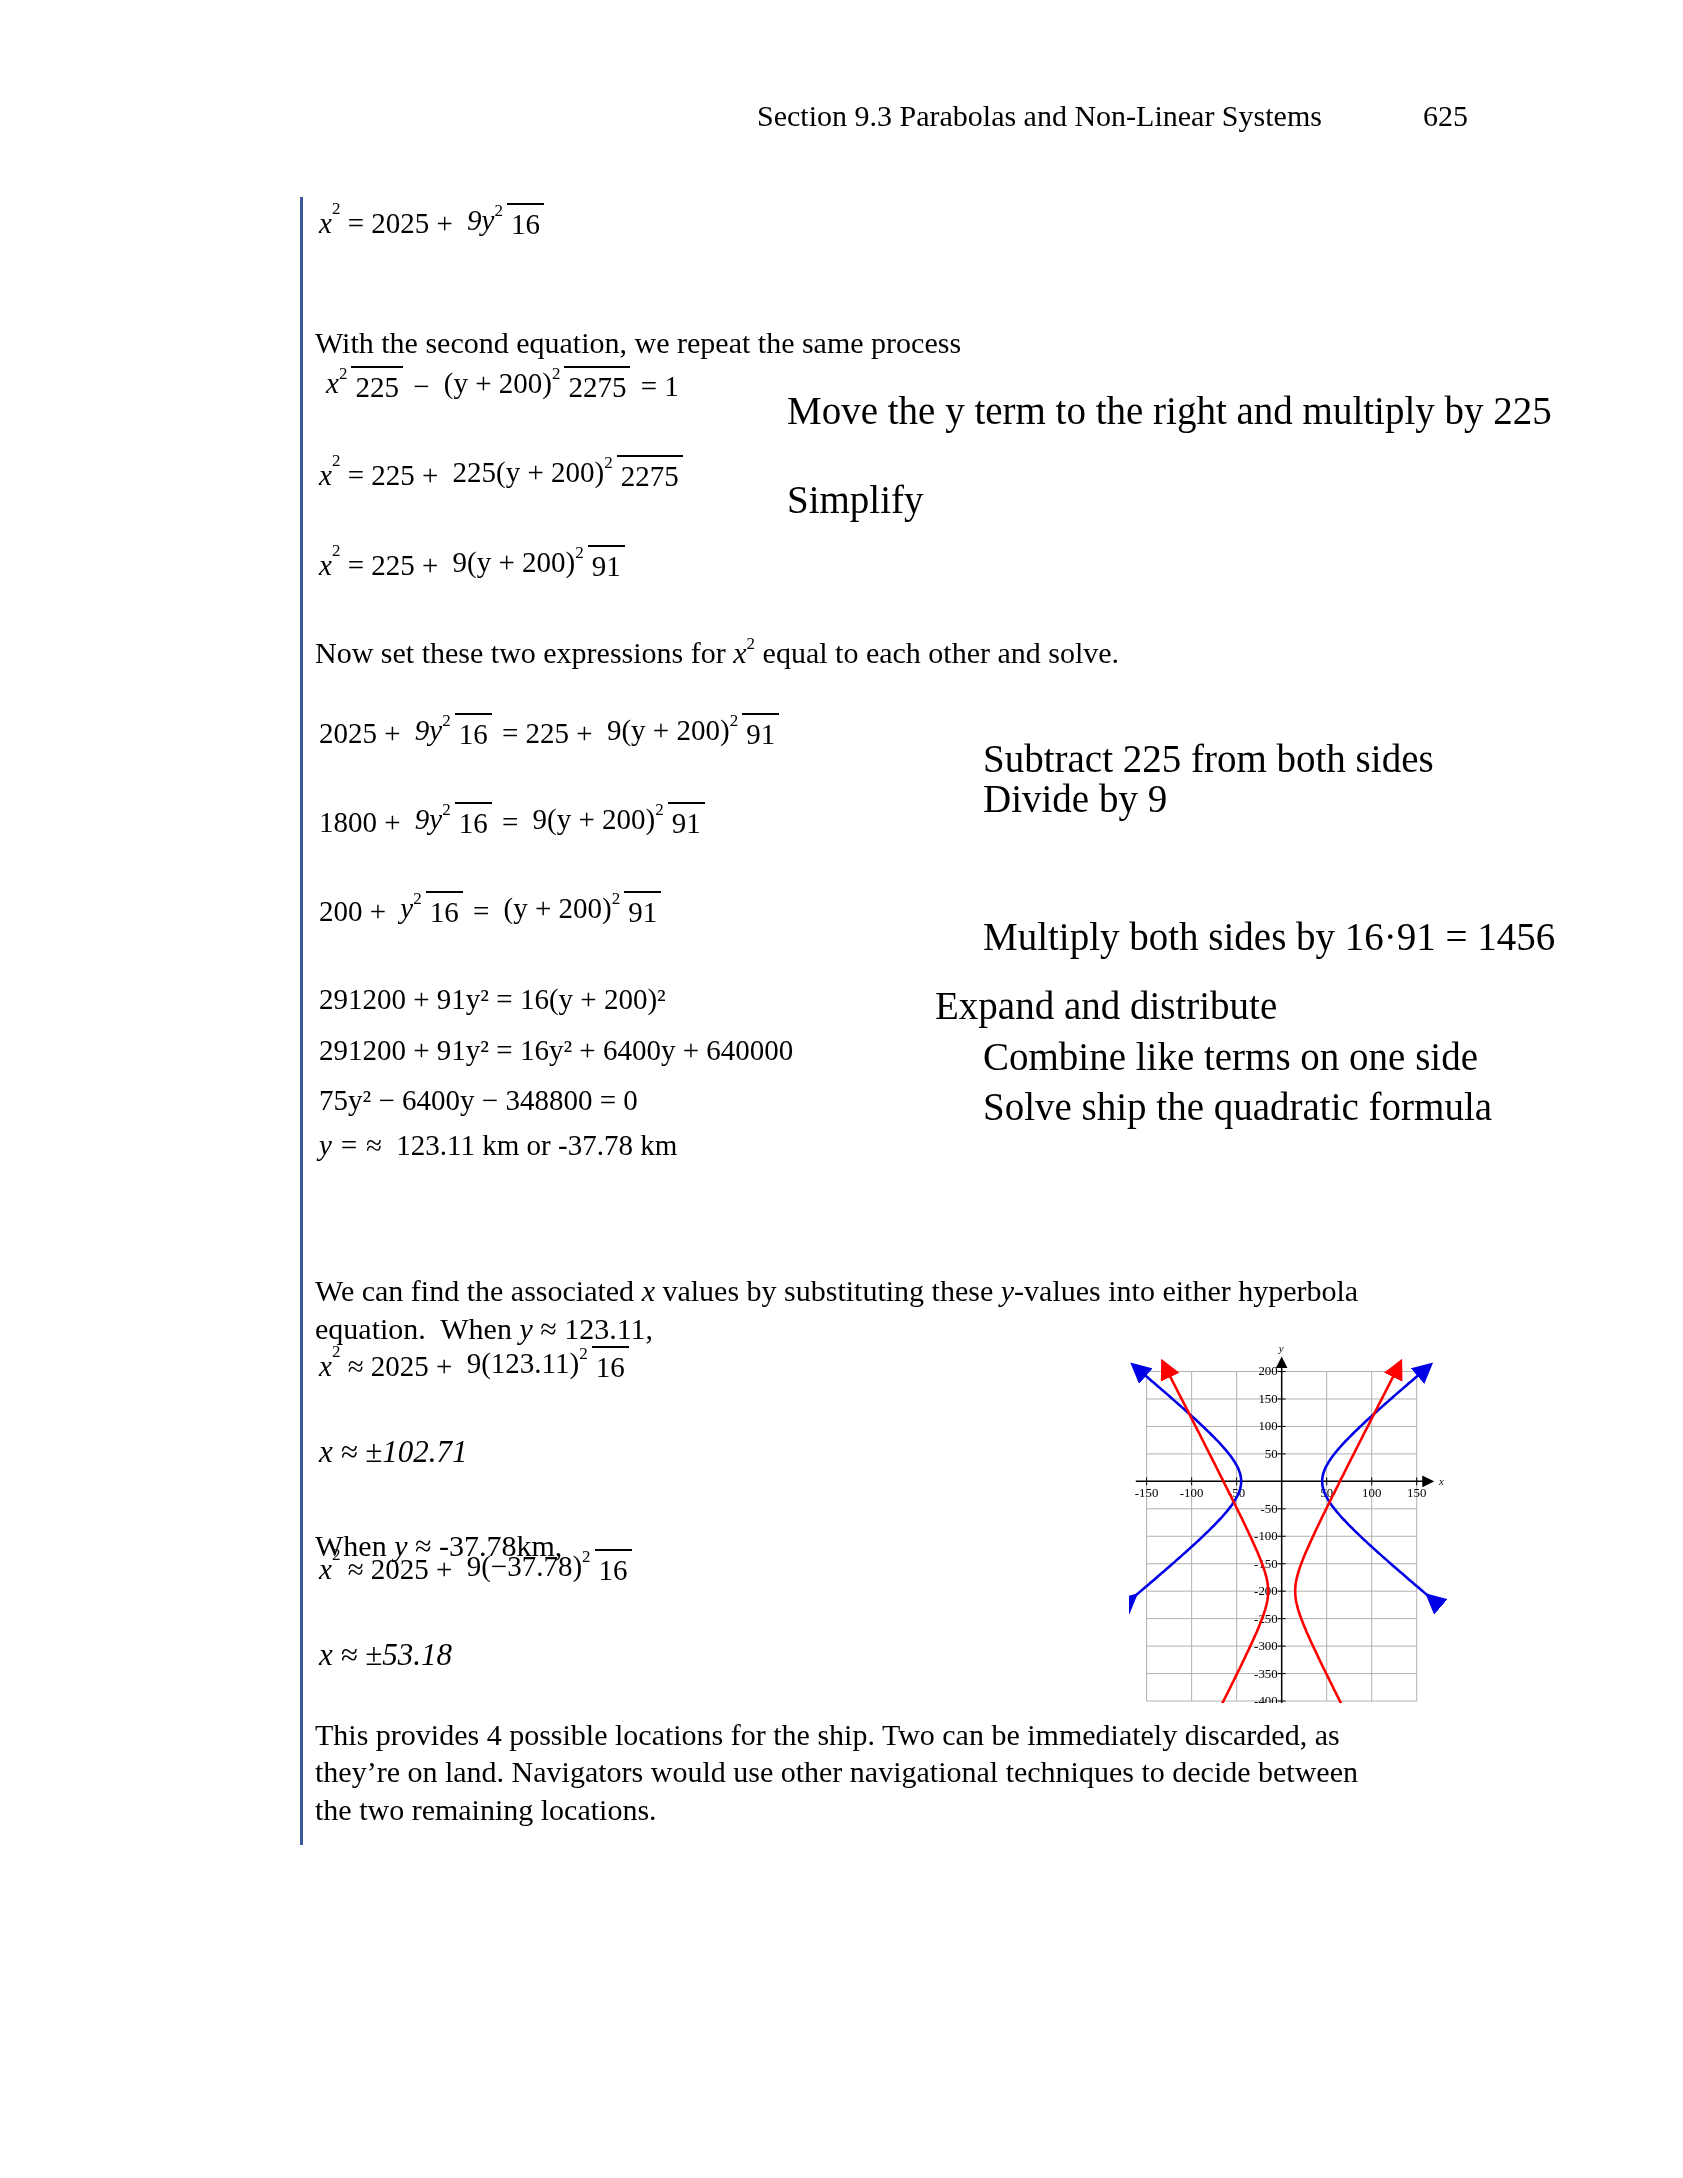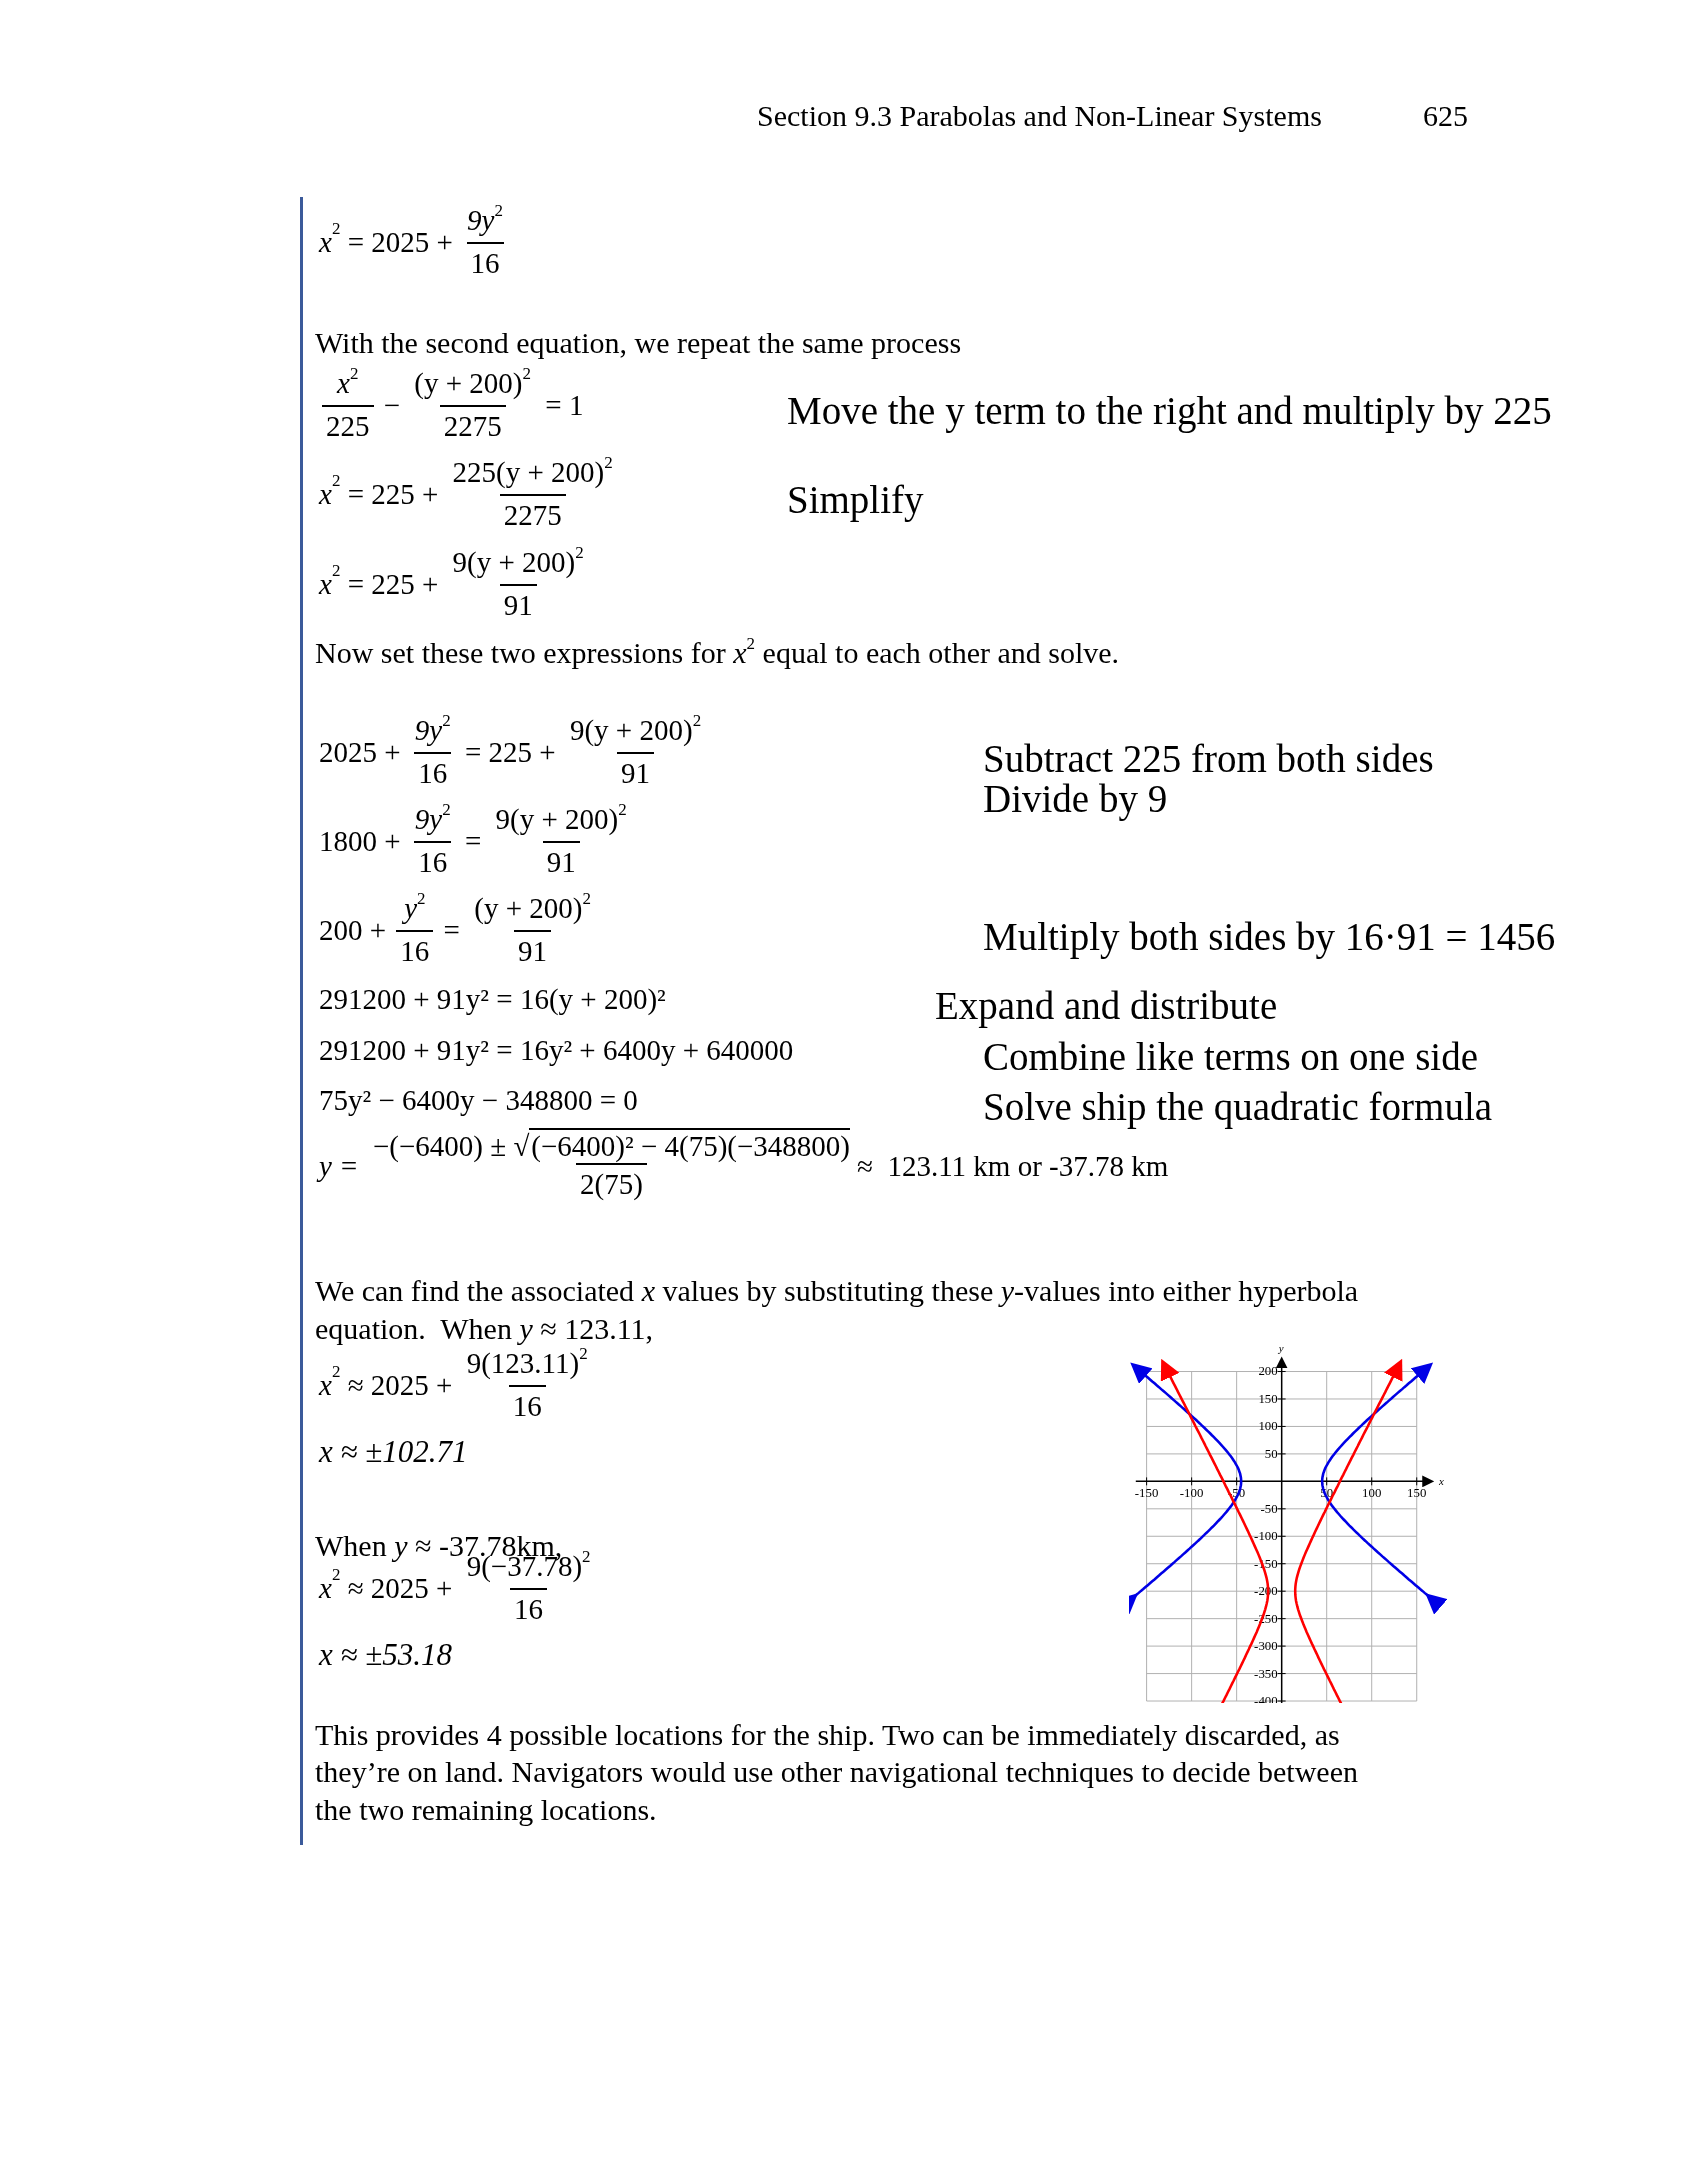--- a/index.html
+++ b/index.html
@@ -4,21 +4,21 @@
 <style>
   html, body { margin:0; padding:0; background:#ffffff; }
   body { width:1683px; height:2178px; position:relative; overflow:hidden;
          font-family:"Liberation Serif","DejaVu Serif",serif; color:#000; }
   .abs { position:absolute; white-space:nowrap; }
   .hdr { font-size:30px; }
   .txt { font-size:30px; line-height:38px; }
   .math { font-size:29px; font-family:"Liberation Serif",serif; }
   .i { font-style:italic; }
   sup { font-size:17px; vertical-align:0; position:relative; top:-14px; }
-  .frac { display:inline-flex; flex-direction:column; align-items:center; vertical-align:middle; margin:0 3px; }
+  .frac { display:inline-flex; flex-direction:row; vertical-align:middle; margin:0 3px; }
   .frac .num { padding:0 4px; line-height:34px; }
   .frac .den { border-top:2px solid #000; padding:0 4px; line-height:38px; }
   .row { display:flex; align-items:center; }
   .vbar { position:absolute; left:300px; top:197px; width:3px; height:1648px; background:#3b5a9a; }
   .note { font-size:39px;text-align:right; }
   .sqrt { border-top:2px solid #000; padding-left:2px; }
   .graph { position:absolute; left:1129px; top:1327px; }
   .graph text { font-family:"Liberation Serif",serif; }
 </style>
 </head>
@@ -125,24 +125,20 @@
 
 <div class="abs math" style="left:319px; top:983px;">291200 + 91y² = 16(y + 200)²</div>
 <div class="abs note" style="left:935px; top:983px;">Expand and distribute</div>
 <div class="abs math" style="left:319px; top:1034px;">291200 + 91y² = 16y² + 6400y + 640000</div>
 <div class="abs note" style="left:983px; top:1034px;">Combine like terms on one side</div>
 <div class="abs math" style="left:319px; top:1084px;">75y² − 6400y − 348800 = 0</div>
 <div class="abs note" style="left:983px; top:1084px;">Solve ship the quadratic formula</div>
 
 <div class="abs math row" style="left:319px; top:1129px;">
   <span class="i" style="white-space:pre">y = </span>
-  <span class="frac">
-    <span class="num"><span style="white-space:pre">−(−6400) ± </span><span>√</span><span class="sqrt">(−6400)² − 4(75)(−348800)</span></span>
-    <span class="den">2(75)</span>
-  </span>
   <span style="white-space:pre; ">≈  123.11 km or -37.78 km</span>
 </div>
 
 <div class="abs txt" style="left:315px; top:1272px;">
   <span style="white-space:pre">We can find the associated </span><span class="i">x</span><span style="white-space:pre"> values by substituting these </span><span class="i">y</span><span>-values into either hyperbola</span>
 </div>
 <div class="abs txt" style="left:315px; top:1310px;">
   <span style="white-space:pre">equation.  When </span><span class="i">y</span><span style="white-space:pre"> ≈ 123.11,</span>
 </div>
 

